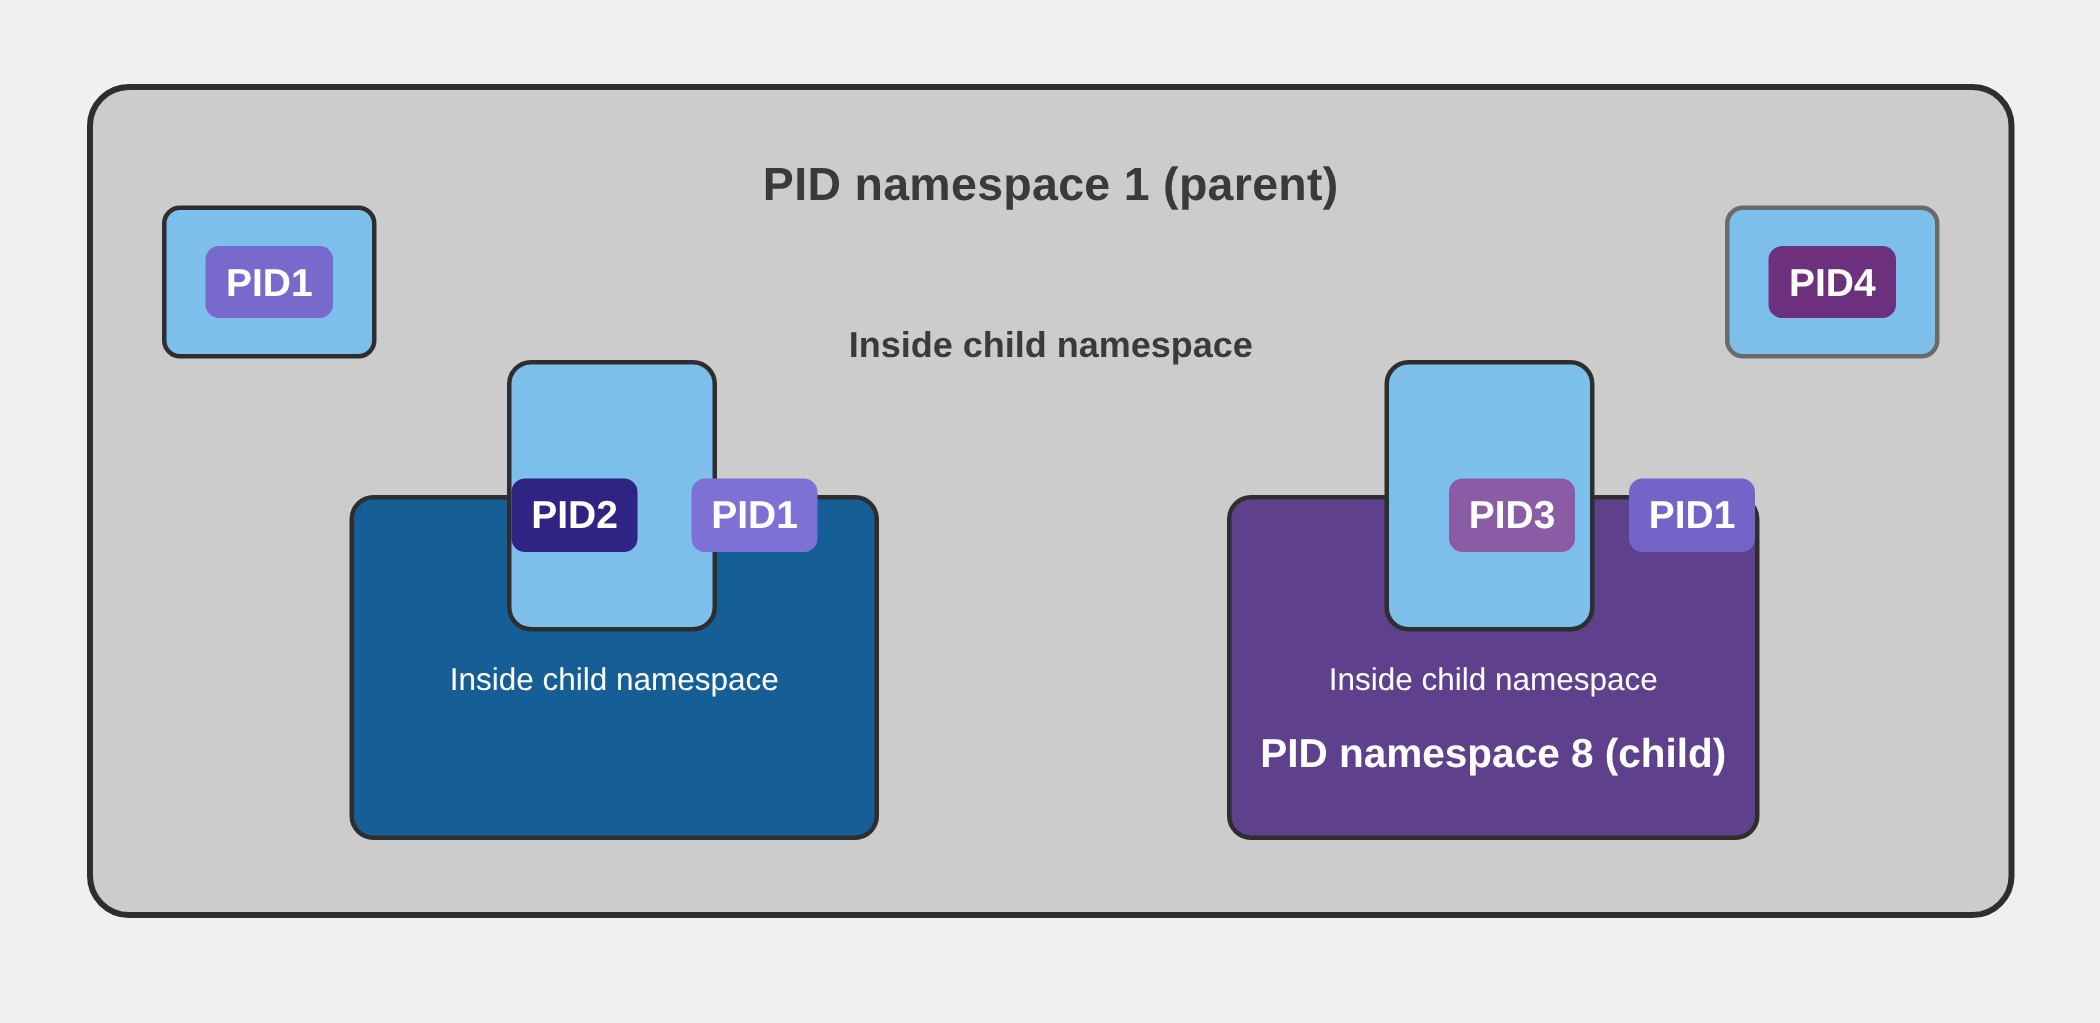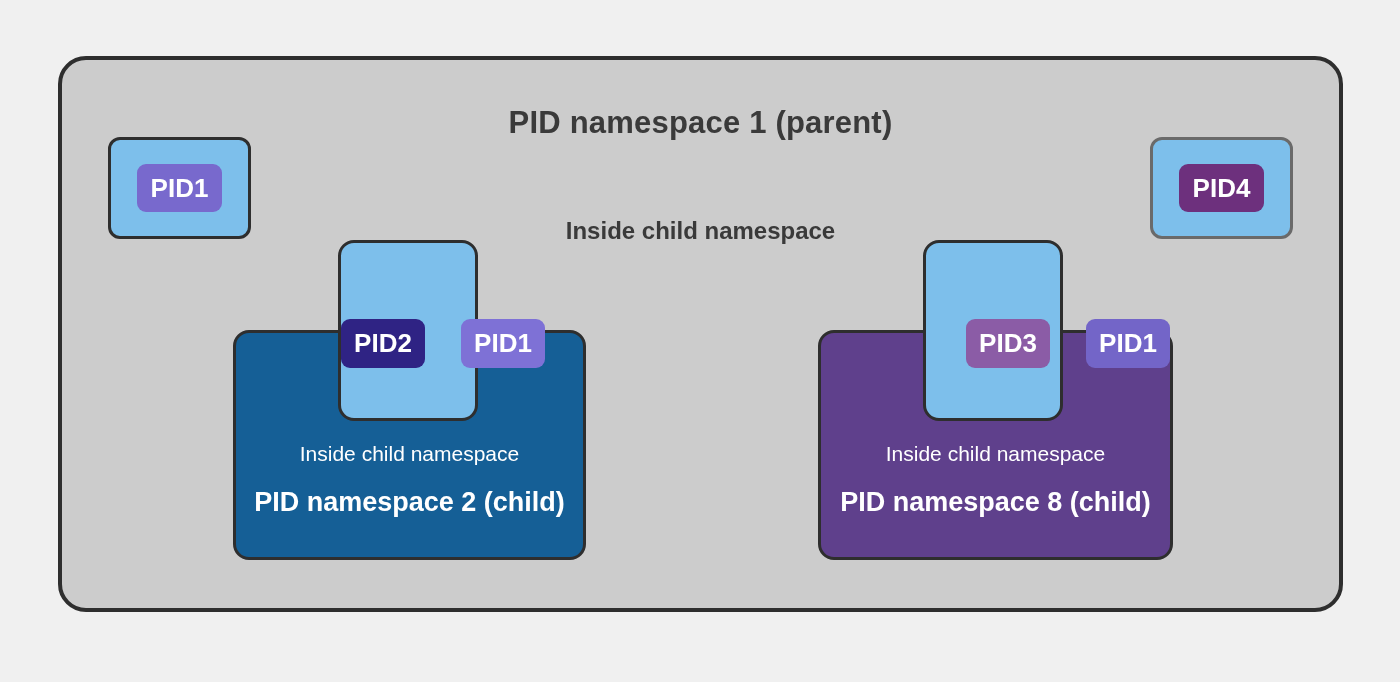--- a/index.html
+++ b/index.html
@@ -147,21 +147,20 @@
     <div class="proc-box pos-left" style="background-color: rgb(125, 191, 235); border-color: rgb(46, 46, 46);">
       <div class="badge" style="background-color: rgb(120, 105, 205);">PID1</div>
     </div>
 
     <div class="proc-box pos-right" style="background-color: rgb(125, 191, 235); border-color: rgb(106, 106, 106);">
       <div class="badge" style="background-color: rgb(109, 48, 125);">PID4</div>
     </div>
 
     <div class="child-box pos-left" style="background-color: rgb(21, 95, 150); border-color: rgb(46, 46, 46);">
       <div class="child-caption">Inside child namespace</div>
-      <div class="child-name">PID namespace 2 (child)</div>
     </div>
 
     <div class="tab pos-left" style="background-color: rgb(125, 191, 235); border-color: rgb(46, 46, 46);">
       <div class="badge-sm" style="background-color: rgb(47, 35, 132);">PID2</div>
       <div class="badge-sm" style="background-color: rgb(126, 113, 214);">PID1</div>
     </div>
 
     <div class="child-box pos-right" style="background-color: rgb(95, 64, 140); border-color: rgb(46, 46, 46);">
       <div class="child-caption">Inside child namespace</div>
       <div class="child-name">PID namespace 8 (child)</div>

